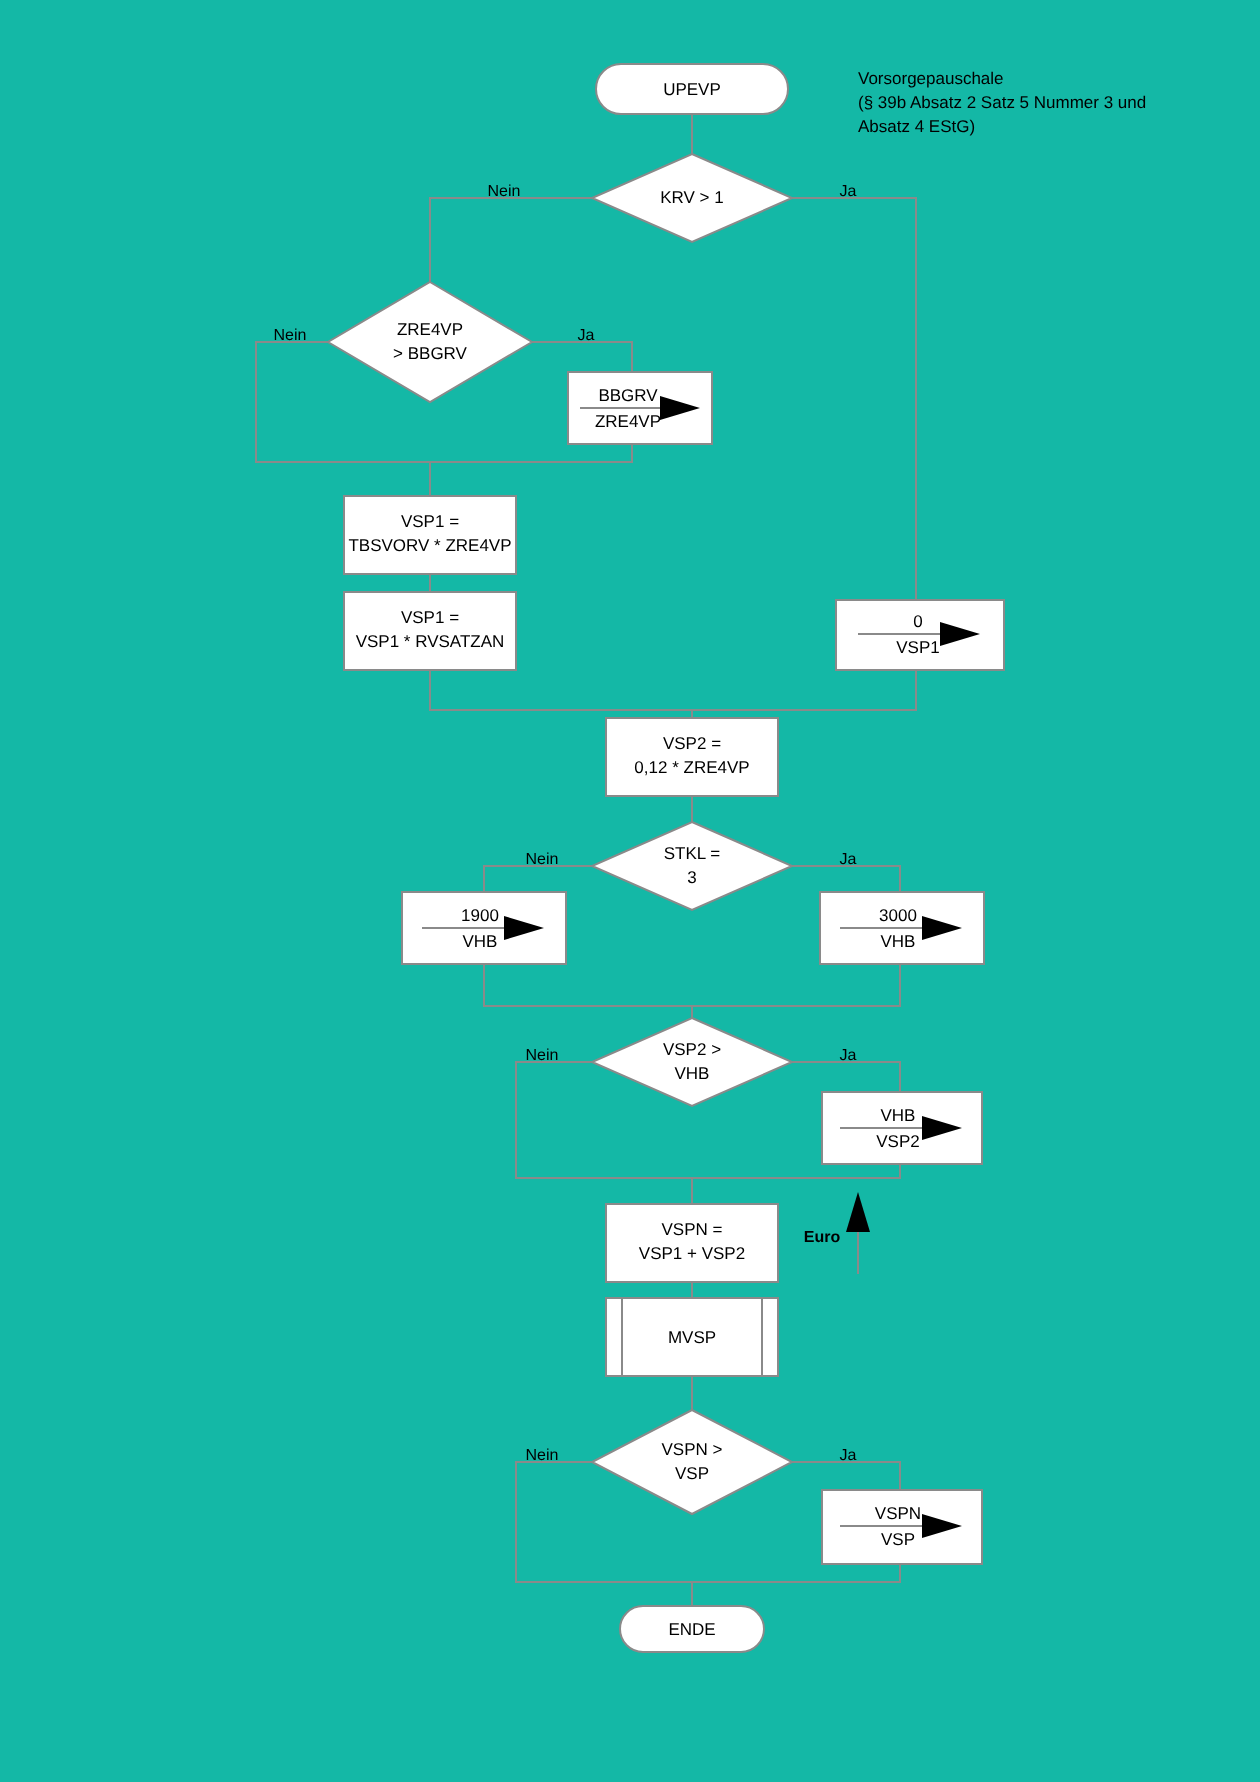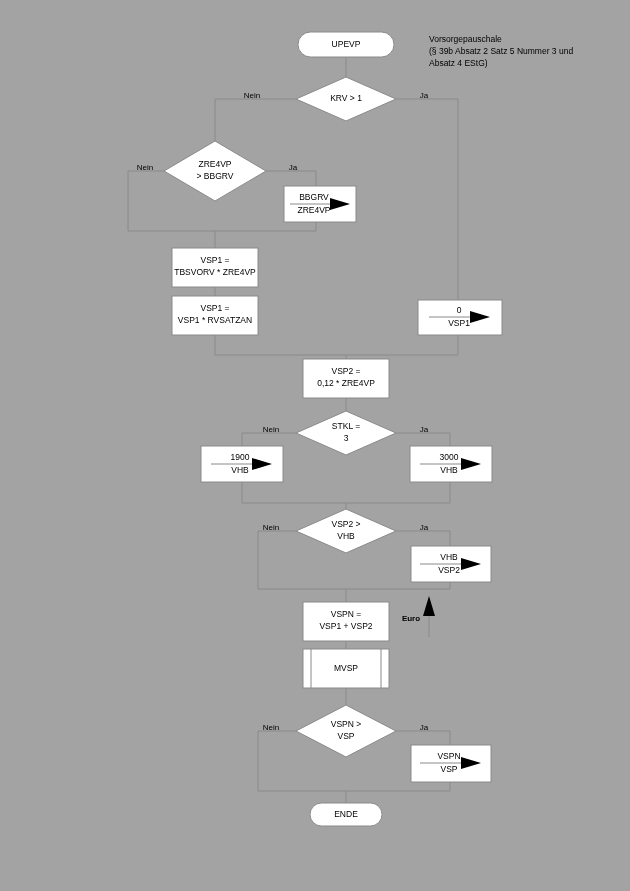--- a/index.html
+++ b/index.html
@@ -7,21 +7,21 @@
     padding: 0;
     background: #ffffff;
   }
   body {
     font-family: "Liberation Sans", sans-serif;
   }
   #canvas {
     position: relative;
     width: 630px;
     height: 891px;
-    background: #a3a3a3;
+    background: #14b8a6;
     overflow: hidden;
   }
   #flow-svg {
     position: absolute;
     left: 0;
     top: 0;
     width: 630px;
     height: 891px;
   }
   .edge {

